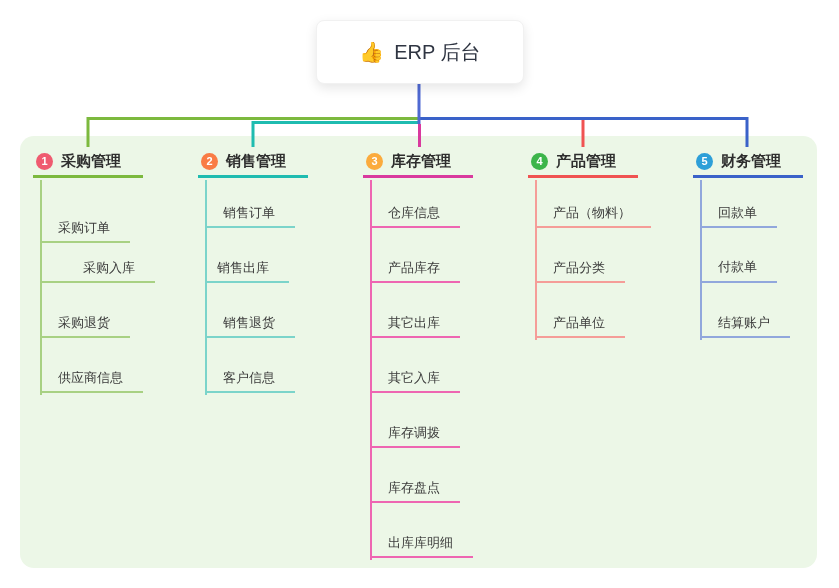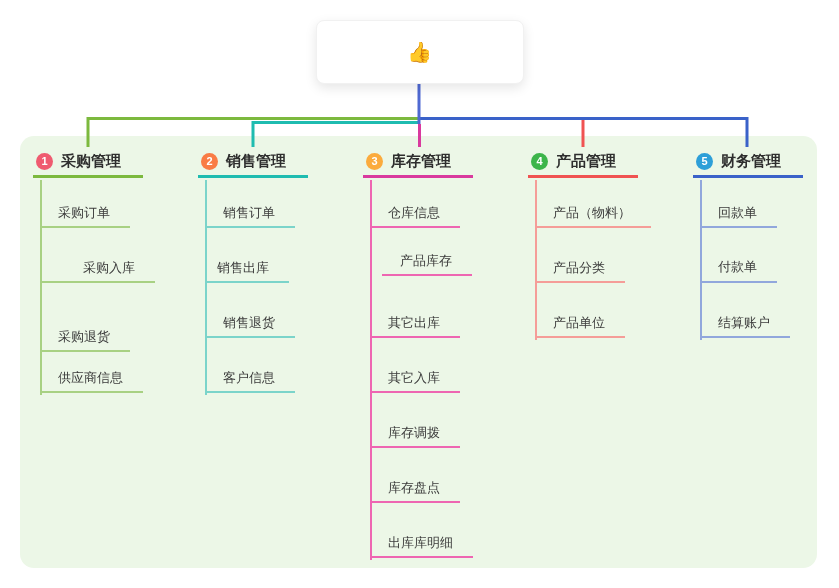--- a/index.html
+++ b/index.html
@@ -49,35 +49,36 @@
   <svg id="connector-svg" viewBox="0 0 839 588" xmlns="http://www.w3.org/2000/svg">
       <path d="M419.5 124 L419.5 147" stroke="#d93a9e" stroke-width="3" fill="none"></path>
       <path d="M253 147 L253 122.5 L419 122.5" stroke="#1fbcb0" stroke-width="3" fill="none"></path>
       <path d="M88 147 L88 118.5 L419 118.5" stroke="#7cb93e" stroke-width="3" fill="none"></path>
       <path d="M419 118.5 L747 118.5 L747 147" stroke="#3a62c9" stroke-width="3" fill="none"></path>
       <path d="M583 120 L583 147" stroke="#f05352" stroke-width="3" fill="none"></path>
       <path d="M419 82 L419 124" stroke="#4f69d2" stroke-width="3" fill="none"></path>
     </svg>
   <div id="root-node">
     <span class="emoji">👍</span>
+    <span>ERP 后台</span>
   </div>
   <div id="branches">
       <div class="branch-header" style="left: 33px; border-bottom: 3px solid rgb(124, 185, 62);">
         <span class="badge" style="background: rgb(239, 91, 112);">1</span>
         <span class="branch-label">采购管理</span>
       </div>
       <div class="branch-column" style="left: 40px;">
         <div class="spine" style="background: rgb(168, 209, 131); height: 215px;"></div>
-        <div class="sub-node" style="top: 0px; border-bottom: 2px solid rgb(168, 209, 131);">
+        <div class="sub-node" style="top: 15px; border-bottom: 2px solid rgb(168, 209, 131);">
           <span class="sub-label">采购订单</span>
         </div>
         <div class="sub-node" style="top: 55px; border-bottom: 2px solid rgb(168, 209, 131); padding-left: 43px;">
           <span class="sub-label">采购入库</span>
         </div>
-        <div class="sub-node" style="top: 124px; border-bottom: 2px solid rgb(168, 209, 131);">
+        <div class="sub-node" style="top: 110px; border-bottom: 2px solid rgb(168, 209, 131);">
           <span class="sub-label">采购退货</span>
         </div>
         <div class="sub-node" style="top: 165px; border-bottom: 2px solid rgb(168, 209, 131);">
           <span class="sub-label">供应商信息</span>
         </div>
       </div>
       <div class="branch-header" style="left: 198px; border-bottom: 3px solid rgb(31, 188, 176);">
         <span class="badge" style="background: rgb(249, 124, 69);">2</span>
         <span class="branch-label">销售管理</span>
       </div>
@@ -98,21 +99,21 @@
       </div>
       <div class="branch-header" style="left: 363px; border-bottom: 3px solid rgb(217, 58, 158);">
         <span class="badge" style="background: rgb(251, 171, 61);">3</span>
         <span class="branch-label">库存管理</span>
       </div>
       <div class="branch-column" style="left: 370px;">
         <div class="spine" style="background: rgb(238, 102, 178); height: 380px;"></div>
         <div class="sub-node" style="top: 0px; border-bottom: 2px solid rgb(238, 102, 178);">
           <span class="sub-label">仓库信息</span>
         </div>
-        <div class="sub-node" style="top: 48px; border-bottom: 2px solid rgb(238, 102, 178); margin-left: 12px;">
+        <div class="sub-node" style="top: 55px; border-bottom: 2px solid rgb(238, 102, 178);">
           <span class="sub-label">产品库存</span>
         </div>
         <div class="sub-node" style="top: 110px; border-bottom: 2px solid rgb(238, 102, 178);">
           <span class="sub-label">其它出库</span>
         </div>
         <div class="sub-node" style="top: 165px; border-bottom: 2px solid rgb(238, 102, 178);">
           <span class="sub-label">其它入库</span>
         </div>
         <div class="sub-node" style="top: 220px; border-bottom: 2px solid rgb(238, 102, 178); text-align: right;">
           <span class="sub-label">库存调拨</span>

